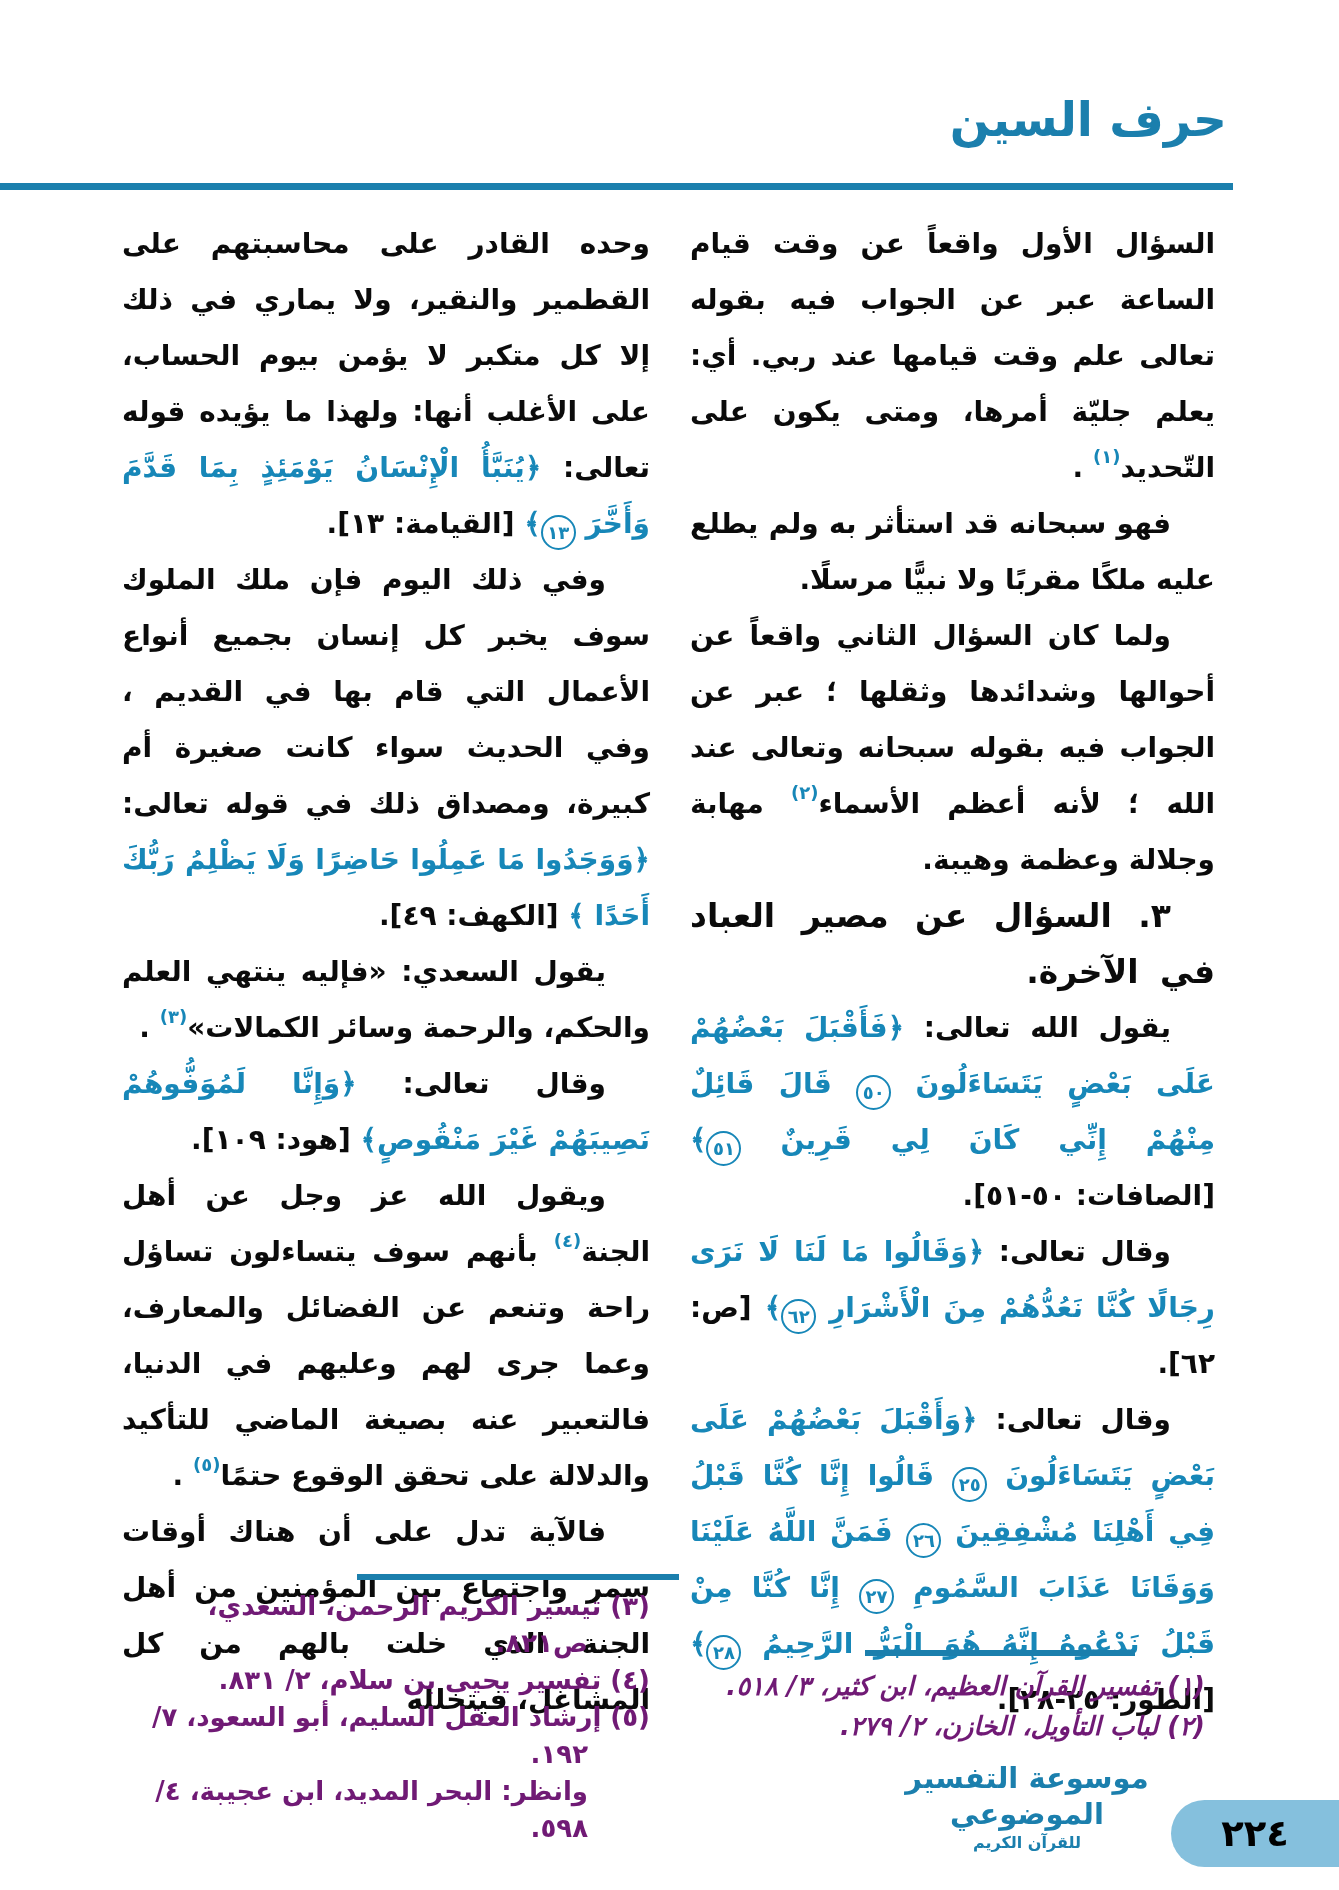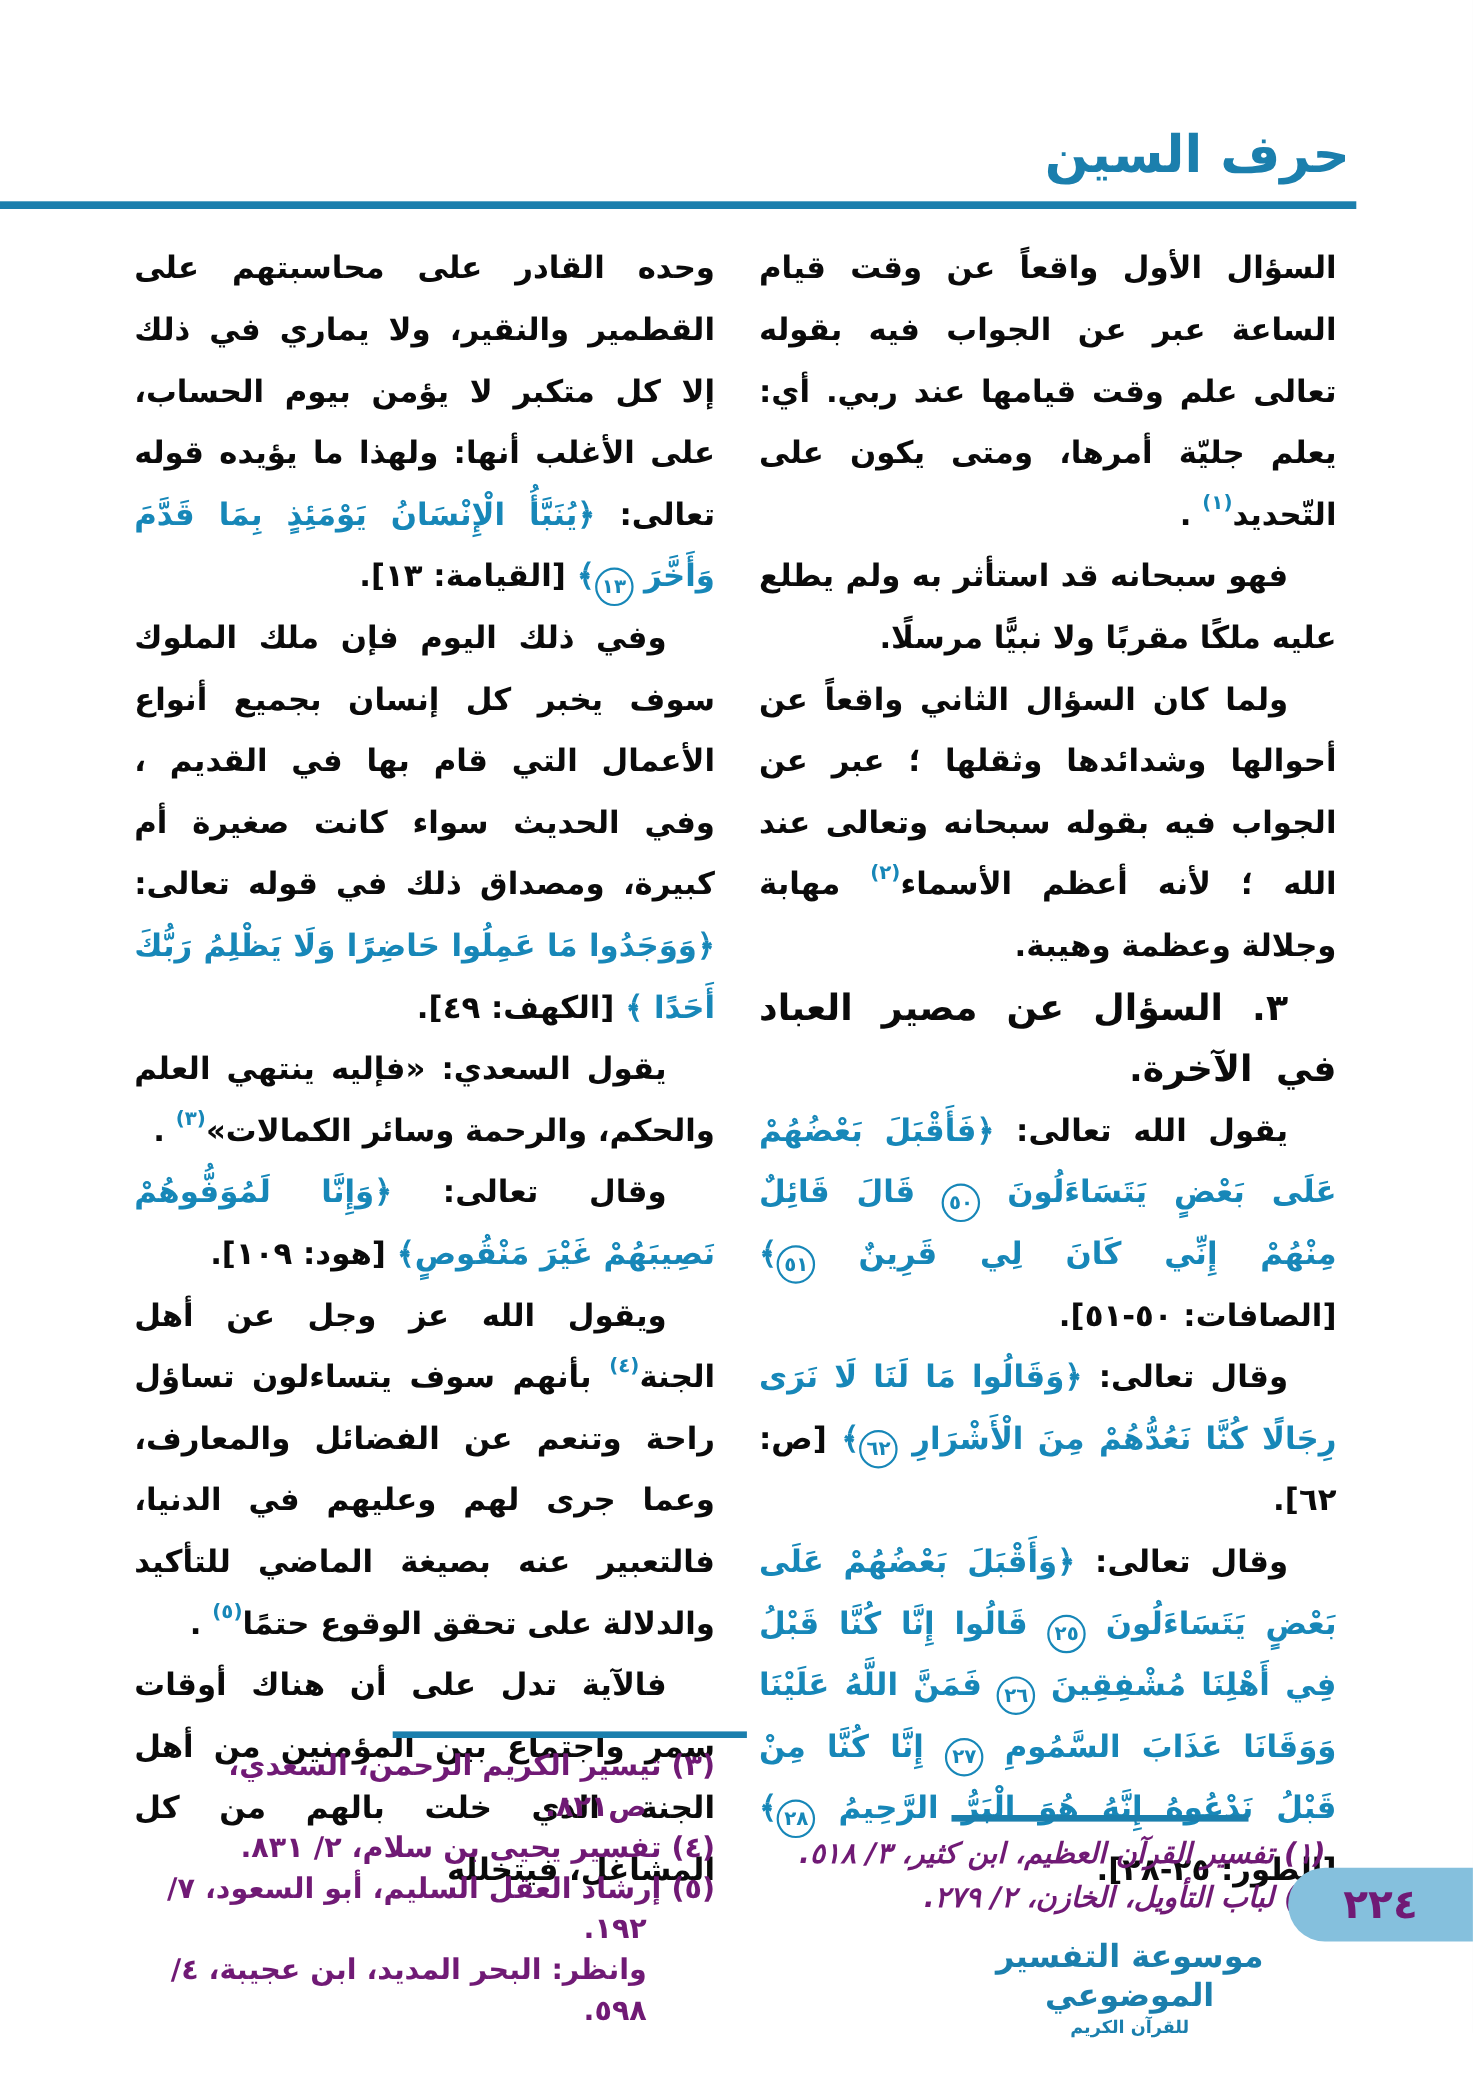--- a/index.html
+++ b/index.html
@@ -8,21 +8,21 @@
     --tab:#85c0dd;
     --ink:#0b0b0b;
   }
   html,body{margin:0;padding:0;background:#e8e8e8;}
   .page{
     position:relative;width:1339px;height:1890px;background:#ffffff;
     margin:0 auto;direction:rtl;overflow:hidden;
     font-family:"DejaVu Sans",sans-serif;color:var(--ink);
   }
   .header-title{
-    position:absolute;top:113px;right:112px;
+    position:absolute;top:92px;right:112px;
     font-size:47px;font-weight:bold;color:var(--accent);
     letter-spacing:-1px;
   }
   .header-rule{
     position:absolute;top:183px;left:0;width:1233px;height:7px;
     background:var(--accent);
   }
   .col{
     position:absolute;top:216px;
     font-size:28px;font-weight:bold;line-height:56px;
@@ -59,24 +59,24 @@
   .fn-row{padding-right:62px;text-indent:-62px;}
   .fn-row.cont{padding-right:62px;text-indent:0;}
   .fn-num{letter-spacing:1px;}
   .logo{
     position:absolute;top:1760px;right:182px;width:260px;
     text-align:center;color:var(--accent);font-weight:bold;
   }
   .logo-main{font-size:29px;line-height:36px;letter-spacing:-1px;}
   .logo-sub{font-size:16px;line-height:22px;}
   .page-tab{
-    position:absolute;top:1698px;right:0;width:168px;height:67px;
+    position:absolute;top:1800px;right:0;width:168px;height:67px;
     background:var(--tab);border-radius:36px 0 0 36px;
     display:flex;align-items:center;justify-content:center;
-    color:#701a75;font-size:37px;font-weight:bold;letter-spacing:6px;
+    color:#000000;font-size:37px;font-weight:bold;letter-spacing:6px;
   }
 </style>
 </head>
 <body>
 
 <div class="page">
 
   <div class="header-title">حرف السين</div>
   <div class="header-rule"></div>
 

